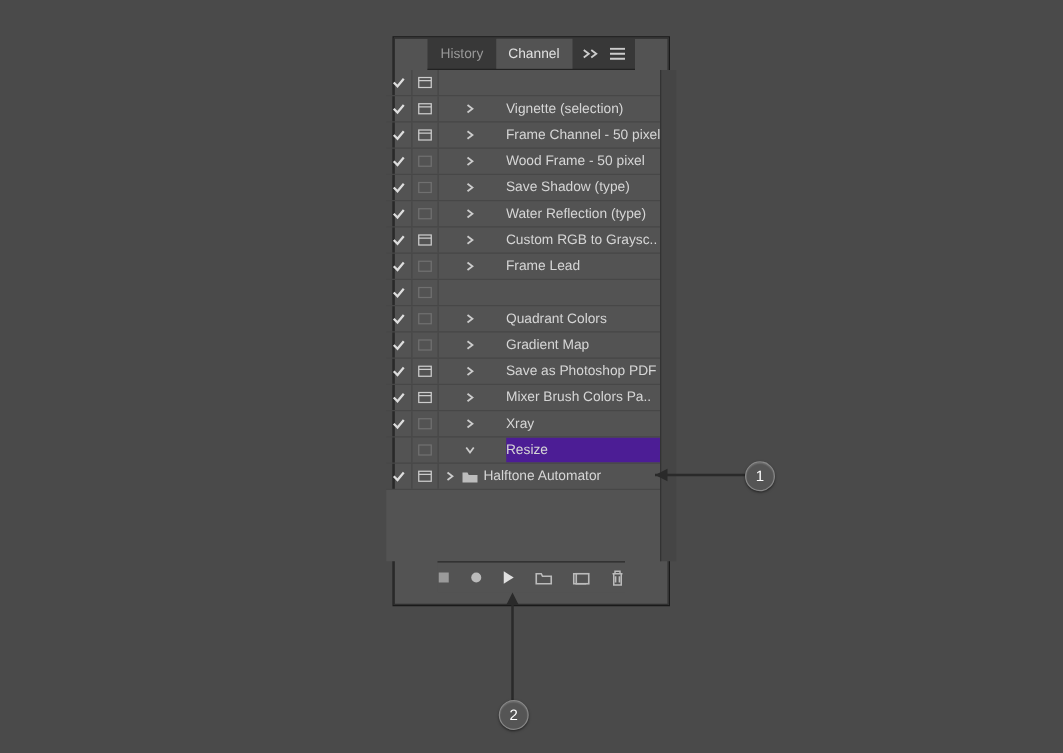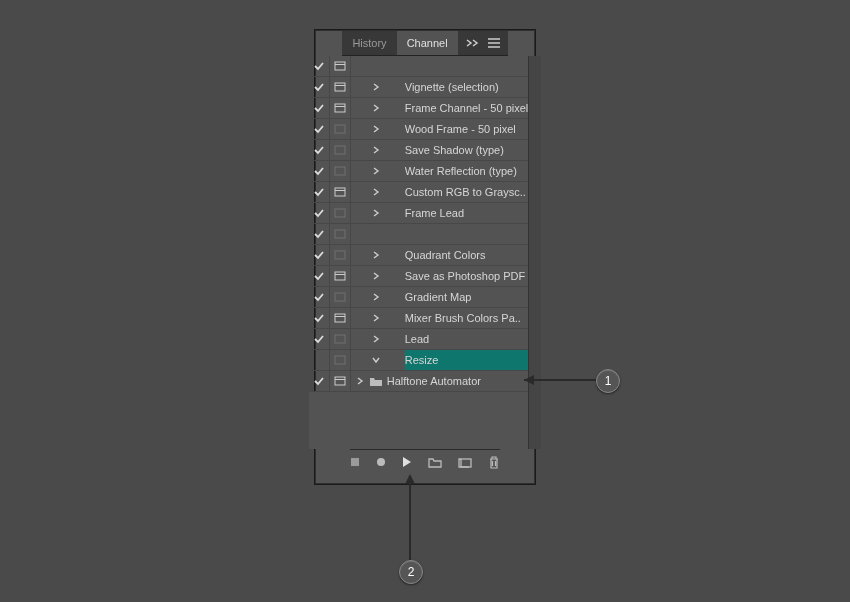--- a/index.html
+++ b/index.html
@@ -86,21 +86,21 @@
   }
   .indent-1 { padding-left: 4px; }
   .indent-2 { padding-left: 20px; gap: 24px; }
   .row-label {
     flex: 1;
     overflow: hidden;
     text-overflow: ellipsis;
     color: #d6d6d6;
   }
   .row.selected .row-body {
-    background: #0f766e;
+    background: #4c1d95;
   }
   .row-body {
     display:flex;
     align-items:center;
     flex:1;
     height:100%;
     gap:4px;
     padding-right:4px;
     overflow:hidden;
   }
@@ -427,20 +427,45 @@
 
       <div class="row">
         <div class="cell-check">
             <span class="check">
               <svg width="12" height="12">
                 <path d="M2 6 L5 9 L10 3" stroke="#ddd" stroke-width="1.8" fill="none"></path>
               </svg>
             </span>
           </div>
         <div class="cell-dialog">
+            <span class="dlg dim">
+              <svg width="12" height="10">
+                <rect x="1" y="1" width="10" height="8" fill="none" stroke="#888"></rect>
+              </svg>
+            </span>
+          </div>
+        <div class="cell-main indent-2">
+          <span class="arrow">
+              <svg width="10" height="10">
+                <path d="M3 2 L7 5 L3 8" stroke="#ccc" stroke-width="1.4" fill="none"></path>
+              </svg>
+            </span>
+          <span class="row-label">Gradient Map</span>
+        </div>
+      </div>
+
+      <div class="row">
+        <div class="cell-check">
+            <span class="check">
+              <svg width="12" height="12">
+                <path d="M2 6 L5 9 L10 3" stroke="#ddd" stroke-width="1.8" fill="none"></path>
+              </svg>
+            </span>
+          </div>
+        <div class="cell-dialog">
             <span class="dlg">
               <svg width="12" height="10">
                 <rect x="1" y="1" width="10" height="8" fill="none" stroke="#ccc"></rect>
                 <line x1="1" y1="3.5" x2="11" y2="3.5" stroke="#ccc"></line>
               </svg>
             </span>
           </div>
         <div class="cell-main indent-2">
           <span class="arrow">
               <svg width="10" height="10">
@@ -453,45 +478,20 @@
 
       <div class="row">
         <div class="cell-check">
             <span class="check">
               <svg width="12" height="12">
                 <path d="M2 6 L5 9 L10 3" stroke="#ddd" stroke-width="1.8" fill="none"></path>
               </svg>
             </span>
           </div>
         <div class="cell-dialog">
-            <span class="dlg dim">
-              <svg width="12" height="10">
-                <rect x="1" y="1" width="10" height="8" fill="none" stroke="#888"></rect>
-              </svg>
-            </span>
-          </div>
-        <div class="cell-main indent-2">
-          <span class="arrow">
-              <svg width="10" height="10">
-                <path d="M3 2 L7 5 L3 8" stroke="#ccc" stroke-width="1.4" fill="none"></path>
-              </svg>
-            </span>
-          <span class="row-label">Gradient Map</span>
-        </div>
-      </div>
-
-      <div class="row">
-        <div class="cell-check">
-            <span class="check">
-              <svg width="12" height="12">
-                <path d="M2 6 L5 9 L10 3" stroke="#ddd" stroke-width="1.8" fill="none"></path>
-              </svg>
-            </span>
-          </div>
-        <div class="cell-dialog">
             <span class="dlg">
               <svg width="12" height="10">
                 <rect x="1" y="1" width="10" height="8" fill="none" stroke="#ccc"></rect>
                 <line x1="1" y1="3.5" x2="11" y2="3.5" stroke="#ccc"></line>
               </svg>
             </span>
           </div>
         <div class="cell-main indent-2">
           <span class="arrow">
               <svg width="10" height="10">
@@ -516,21 +516,21 @@
                 <rect x="1" y="1" width="10" height="8" fill="none" stroke="#888"></rect>
               </svg>
             </span>
           </div>
         <div class="cell-main indent-2">
           <span class="arrow">
               <svg width="10" height="10">
                 <path d="M3 2 L7 5 L3 8" stroke="#ccc" stroke-width="1.4" fill="none"></path>
               </svg>
             </span>
-          <span class="row-label">Lead</span>
+          <span class="row-label">Xray</span>
         </div>
       </div>
 
       <div class="row selected">
         <div class="cell-check"></div>
         <div class="cell-dialog">
             <span class="dlg dim">
               <svg width="12" height="10">
                 <rect x="1" y="1" width="10" height="8" fill="none" stroke="#888"></rect>
               </svg>

